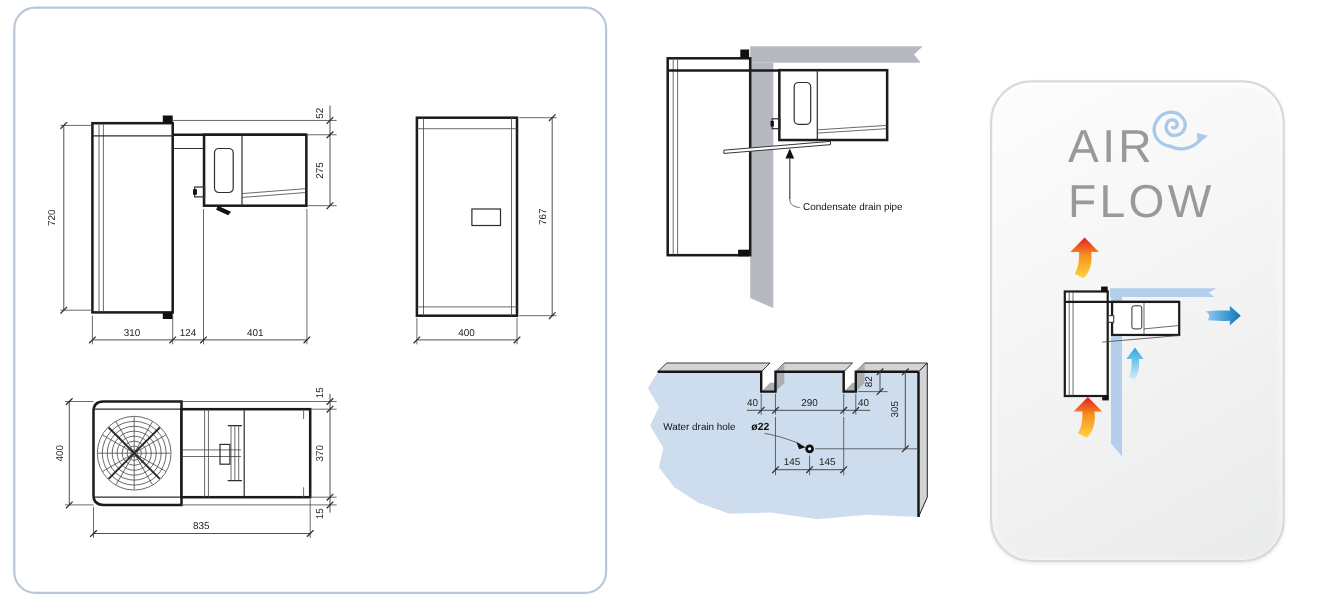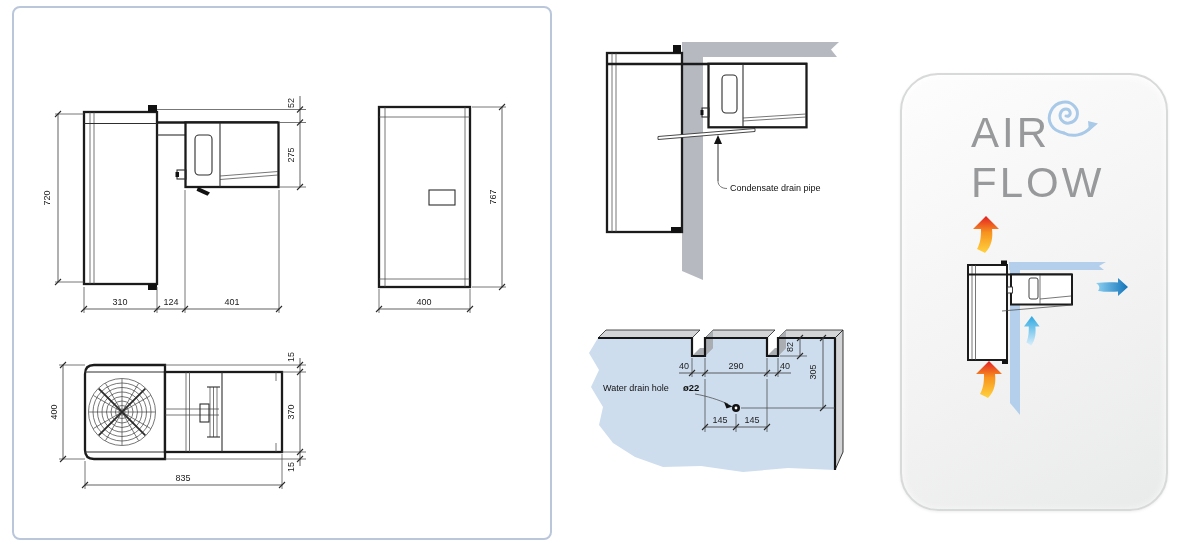--- a/index.html
+++ b/index.html
@@ -1,17 +1,17 @@
 <!DOCTYPE html>
 <html><head>
 <meta charset="utf-8">
 <style>
   html,body{margin:0;padding:0;background:#ffffff;}
   body{width:1200px;height:555px;position:relative;font-family:"Liberation Sans",sans-serif;overflow:hidden;}
-  .dim-panel{position:absolute;left:12px;top:6px;width:540px;height:534px;border:2px solid #bac7db;border-radius:8px;background:#ffffff;box-sizing:border-box;}
+  .dim-panel{position:absolute;left:12px;top:6px;width:540px;height:534px;border:2px solid #bac7db;border-radius:20px;background:#ffffff;box-sizing:border-box;}
   .airflow-panel{position:absolute;left:900px;top:73px;width:268px;height:438px;border-radius:38px;border:2px solid #d8d9d9;background:linear-gradient(150deg,#fdfdfd 0%,#f3f3f3 55%,#e9eaea 100%);box-shadow:inset 0 2px 8px rgba(255,255,255,.9),0 1px 3px rgba(0,0,0,.07);box-sizing:border-box;}
   svg.abs{position:absolute;}
   svg text{font-family:"Liberation Sans",sans-serif;}
   .o{stroke:#1b1b1b;stroke-width:2.3;fill:#ffffff;}
   .o2{stroke:#1b1b1b;stroke-width:2.3;fill:none;}
   .m{stroke:#2e2e2e;stroke-width:1.1;fill:none;}
   .t{stroke:#4a4a4a;stroke-width:0.75;fill:none;}
   .d{stroke:#444444;stroke-width:0.85;fill:none;}
   .k{stroke:#2b2b2b;stroke-width:1.1;}
   .dimtxt{font-size:9px;fill:#222222;}

